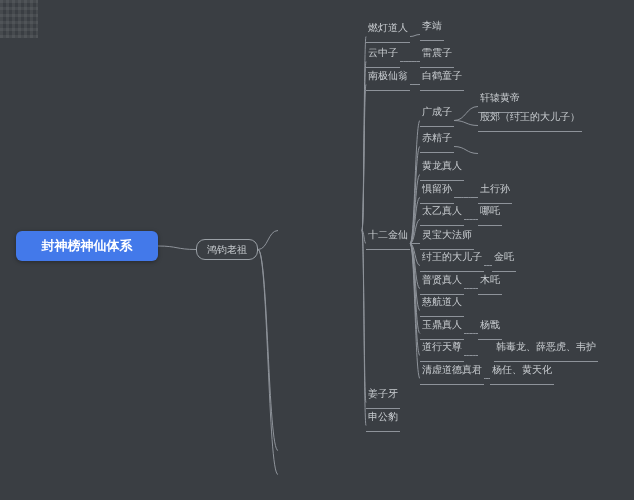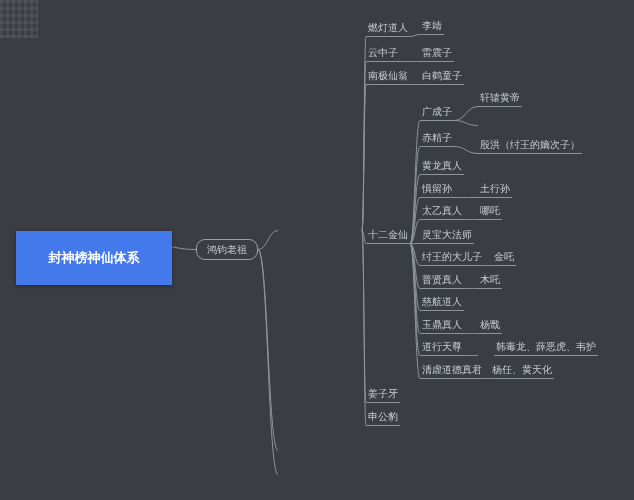--- a/index.html
+++ b/index.html
@@ -2,28 +2,28 @@
 <html><head>
 <meta charset="utf-8">
 <style>
   html,body{margin:0;padding:0;background:#2f3337;}
   #canvas{
     position:relative;width:634px;height:500px;background:#3a3e43;overflow:hidden;
     font-family:"Liberation Sans","DejaVu Sans",sans-serif;
   }
   .node{
     position:absolute;font-size:10px;line-height:15px;color:#c9cdd1;
-    white-space:nowrap;padding:0 2px 1px 2px;border-bottom:1px solid #8e939a;
+    white-space:nowrap;padding:0 2px 7px 2px;border-bottom:1px solid #8e939a;
   }
   .box{
     border:1px solid #9aa0a6;border-radius:9px;padding:2px 10px;background:#3a3e43;
   }
   .root-box{
     background:#4379ea;color:#ffffff;font-weight:bold;font-size:13px;line-height:18px;
-    border:none;border-radius:0;padding:18px 0;width:156px;text-align:center;
+    border:none;border-radius:6px;padding:6px 0;width:142px;text-align:center;
     box-shadow:0 1px 4px rgba(0,0,0,.35);
   }
   #edges{position:absolute;left:0;top:0;width:634px;height:500px;pointer-events:none;}
   #watermark{
     position:absolute;left:0;top:0;width:38px;height:38px;opacity:.35;
     background-image:
       repeating-linear-gradient(90deg, rgba(255,255,255,.18) 0 3px, transparent 3px 6px),
       repeating-linear-gradient(0deg, rgba(255,255,255,.18) 0 3px, transparent 3px 7px);
   }
 </style>
@@ -92,21 +92,21 @@
   <div class="node" id="n-taiyi" style="left:420px;top:203px">太乙真人</div>
   <div class="node" id="n-lingbao" style="left:420px;top:227px">灵宝大法师</div>
   <div class="node" id="n-wenshu" style="left:420px;top:249px">纣王的大儿子</div>
   <div class="node" id="n-puxian" style="left:420px;top:272px">普贤真人</div>
   <div class="node" id="n-cihang" style="left:420px;top:294px">慈航道人</div>
   <div class="node" id="n-yuding" style="left:420px;top:317px">玉鼎真人</div>
   <div class="node" id="n-daoxing" style="left:420px;top:339px">道行天尊</div>
   <div class="node" id="n-qingxu" style="left:420px;top:362px">清虚道德真君</div>
 
   <div class="node" id="n-xuanyuan" style="left:478px;top:90px">轩辕黄帝</div>
-  <div class="node" id="n-yinhong" style="left:478px;top:137px">殷洪（纣王的嫡次子）</div>
+  <div class="node" id="n-yinjiao" style="left:478px;top:109px">殷郊（纣王的大儿子）</div>
   <div class="node" id="n-tuxingsun" style="left:478px;top:181px">土行孙</div>
   <div class="node" id="n-nezha" style="left:478px;top:203px">哪吒</div>
   <div class="node" id="n-jinzha" style="left:492px;top:249px">金吒</div>
   <div class="node" id="n-muzha" style="left:478px;top:272px">木吒</div>
   <div class="node" id="n-yangjian" style="left:478px;top:317px">杨戬</div>
   <div class="node" id="n-daoxing_students" style="left:494px;top:339px">韩毒龙、薛恶虎、韦护</div>
   <div class="node" id="n-qingxu_students" style="left:490px;top:362px">杨任、黄天化</div>
 </div>
 
 </body></html>

